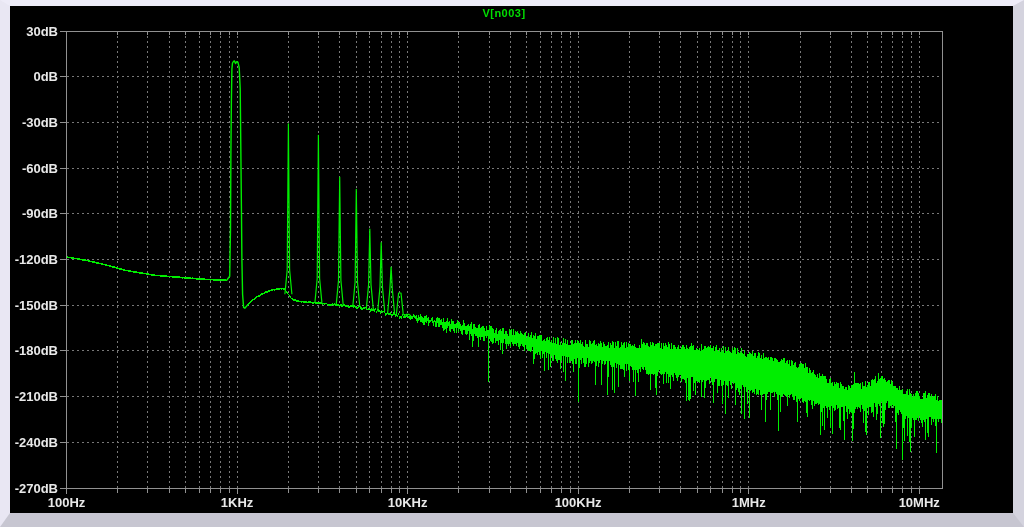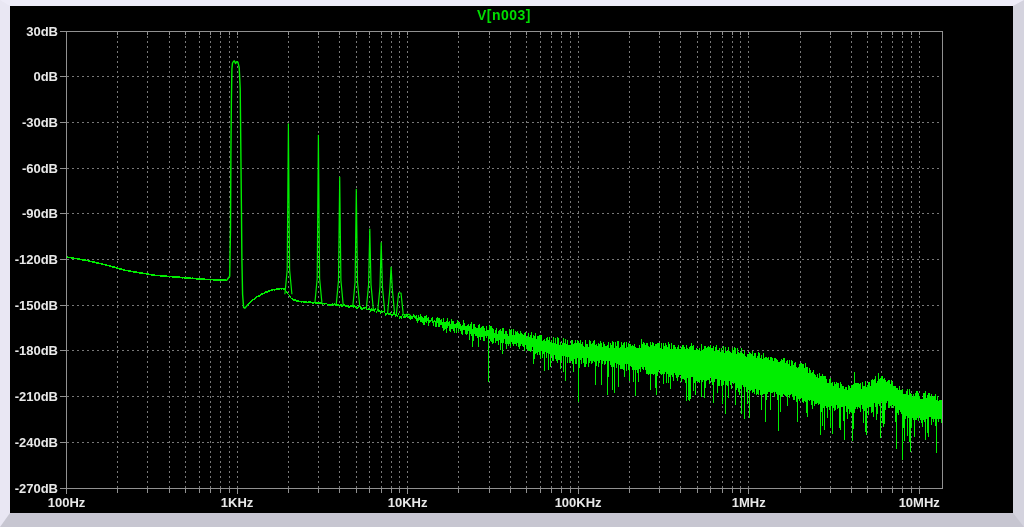--- a/index.html
+++ b/index.html
@@ -6,21 +6,21 @@
   *{box-sizing:border-box;}
   #window{
     position:relative;width:1024px;height:527px;
     background:#000;
     border-style:solid;
     border-top-width:6px;border-left-width:10px;border-right-width:11px;border-bottom-width:14px;
     font-family:"Liberation Sans", sans-serif;
   }
   #trace-title{
     position:absolute;top:1px;left:56px;width:876px;height:18px;
-    text-align:center;font-size:14px;font-weight:bold;letter-spacing:0.5px;
+    text-align:center;font-size:11px;font-weight:bold;letter-spacing:0.5px;
   }
   #plot-svg{position:absolute;top:0;left:0;}
 </style>
 </head>
 <body>
 
 <div id="window" style="border-color: rgb(238, 236, 248) rgb(212, 211, 222) rgb(199, 198, 209) rgb(233, 231, 243); background: rgb(0, 0, 0);">
   <div id="trace-title" style="color: rgb(0, 221, 0);">V[n003]</div>
   <svg id="plot-svg" width="1003" height="507" viewBox="0 0 1003 507">
       <path d="M107.8 25V482M137.9 25V482M159.2 25V482M175.7 25V482M189.2 25V482M200.6 25V482M210.5 25V482M219.2 25V482M227.0 25V482M278.4 25V482M308.4 25V482M329.7 25V482M346.3 25V482M359.8 25V482M371.2 25V482M381.1 25V482M389.8 25V482M397.6 25V482M448.9 25V482M479.0 25V482M500.3 25V482M516.8 25V482M530.3 25V482M541.7 25V482M551.6 25V482M560.3 25V482M568.1 25V482M619.5 25V482M649.5 25V482M670.8 25V482M687.3 25V482M700.8 25V482M712.3 25V482M722.2 25V482M730.9 25V482M738.7 25V482M790.0 25V482M820.1 25V482M841.4 25V482M857.9 25V482M871.4 25V482M882.8 25V482M892.7 25V482M901.4 25V482M909.2 25V482M56.5 436.3H932M56.5 390.6H932M56.5 344.9H932M56.5 299.2H932M56.5 253.5H932M56.5 207.8H932M56.5 162.1H932M56.5 116.4H932M56.5 70.7H932" stroke="#787878" stroke-width="1" stroke-dasharray="2 3" fill="none" shape-rendering="crispEdges"></path>

